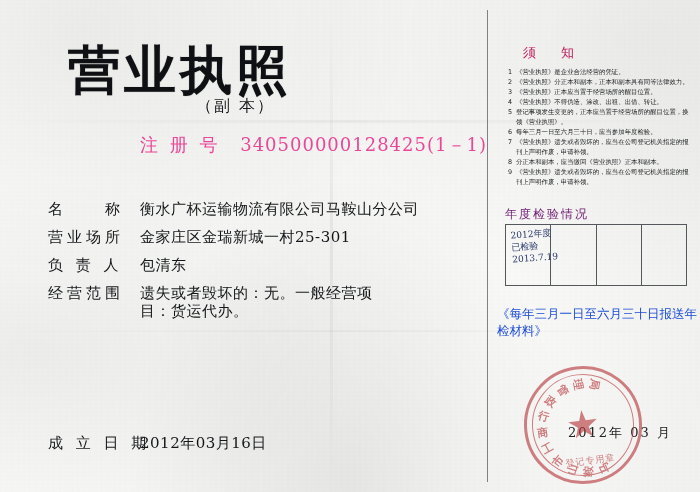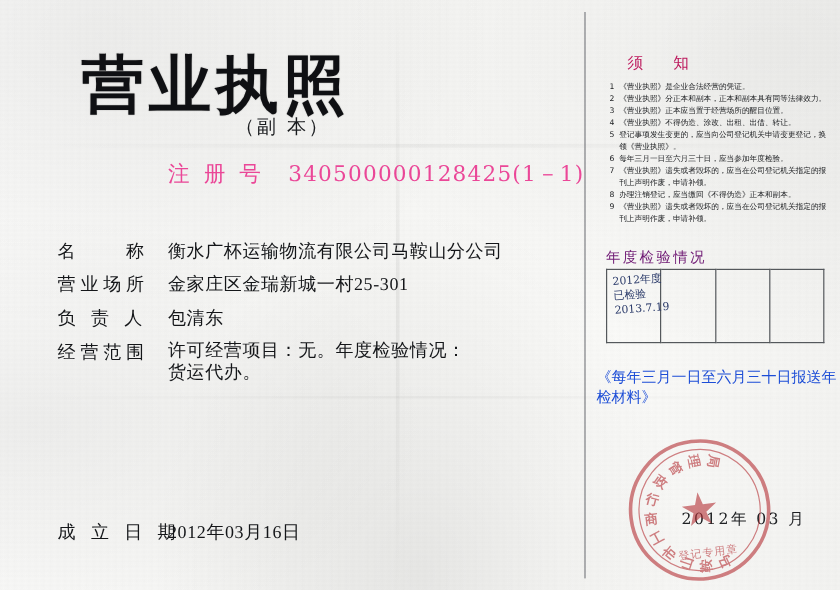--- a/index.html
+++ b/index.html
@@ -82,21 +82,20 @@
     white-space: nowrap;
   }
   .field .lbl {
     display: inline-block;
     width: 92px;
     letter-spacing: 4px;
   }
   .field .val {
     display: inline-block;
     letter-spacing: 0.5px;
-    font-family: Liberation Serif, serif;
   }
   .field .val.multi {
     white-space: normal;
     width: 248px;
     vertical-align: top;
     line-height: 18px;
   }
   #field-name      { top: 200px; }
   #field-address   { top: 228px; }
   #field-person    { top: 256px; }
@@ -268,21 +267,21 @@
 
   <div class="field" id="field-address">
     <span class="lbl">营业场所</span><span class="val">金家庄区金瑞新城一村25-301</span>
   </div>
 
   <div class="field" id="field-person">
     <span class="lbl">负 责 人</span><span class="val">包清东</span>
   </div>
 
   <div class="field" id="field-scope">
-    <span class="lbl">经营范围</span><span class="val multi">许可经营项目：无。年度检验情况：货运代办。</span>
+    <span class="lbl">经营范围</span><span class="val multi">遗失或者毁坏的：无。一般经营项目：货运代办。</span>
   </div>
 
   <div class="field" id="field-date">
     <span class="lbl">成 立 日 期</span><span class="val">2012年03月16日</span>
   </div>
 
   <div class="divider"></div>
 
   <div class="notice-title">须　知</div>
 
@@ -298,33 +297,33 @@
     <div class="item">
         <span class="num">3</span>
         <span class="txt">《营业执照》正本应当置于经营场所的醒目位置。</span>
       </div>
     <div class="item">
         <span class="num">4</span>
         <span class="txt">《营业执照》不得伪造、涂改、出租、出借、转让。</span>
       </div>
     <div class="item">
         <span class="num">5</span>
-        <span class="txt">登记事项发生变更的，应当向公司登记机关申请变更登记，换领《营业执照》。</span>
+        <span class="txt">登记事项发生变更的，正本应当置于经营场所的醒目位置，换领《营业执照》。</span>
       </div>
     <div class="item">
         <span class="num">6</span>
         <span class="txt">每年三月一日至六月三十日，应当参加年度检验。</span>
       </div>
     <div class="item">
         <span class="num">7</span>
         <span class="txt">《营业执照》遗失或者毁坏的，应当在公司登记机关指定的报刊上声明作废，申请补领。</span>
       </div>
     <div class="item">
         <span class="num">8</span>
-        <span class="txt">办理注销登记，应当缴回《不得伪造》正本和副本。</span>
+        <span class="txt">分正本和副本，应当缴回《营业执照》正本和副本。</span>
       </div>
     <div class="item">
         <span class="num">9</span>
         <span class="txt">《营业执照》遗失或者毁坏的，应当在公司登记机关指定的报刊上声明作废，申请补领。</span>
       </div>
   </div>
 
   <div class="insp-title">年度检验情况</div>
 
   <table class="insp-table">

